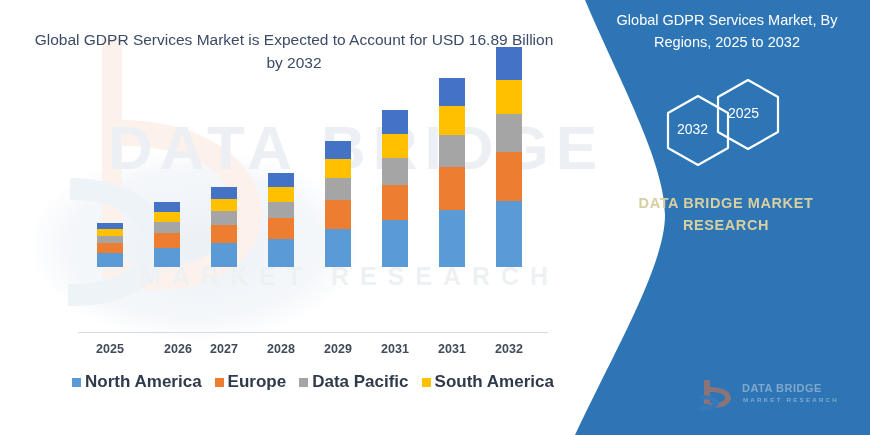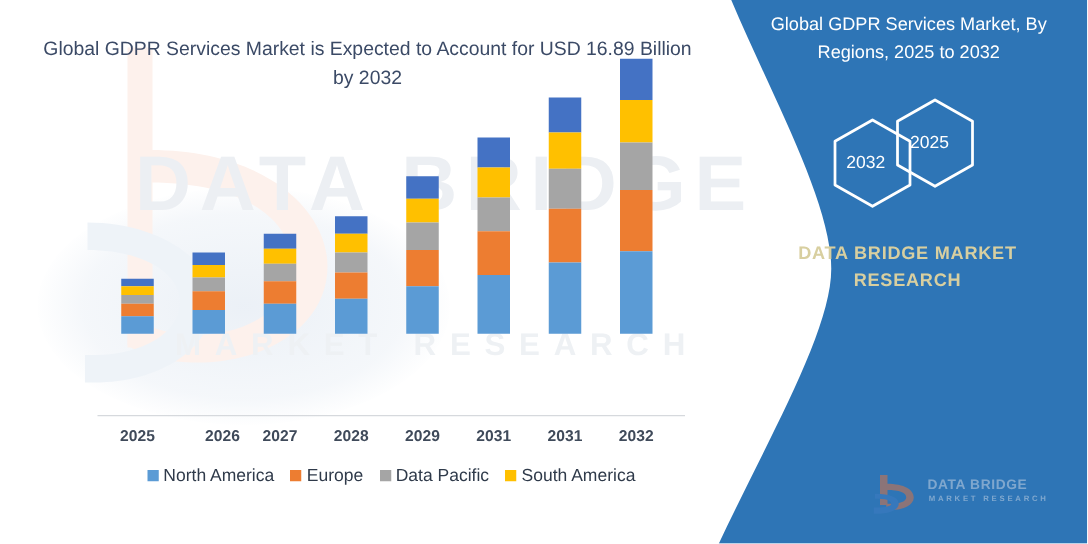--- a/index.html
+++ b/index.html
@@ -124,22 +124,22 @@
     align-items: center;
     gap: 4px;
     white-space: nowrap;
   }
   .legend-swatch {
     width: 9px;
     height: 9px;
     flex: 0 0 auto;
   }
   .legend-label {
-    font-size: 14px;
-    font-weight: 400;
+    font-size: 17px;
+    font-weight: 700;
     color: #2f3a4a;
   }
 
   
   .footer {
     position: absolute;
     left: 40px;
     top: 410px;
     width: 540px;
     display: flex;

